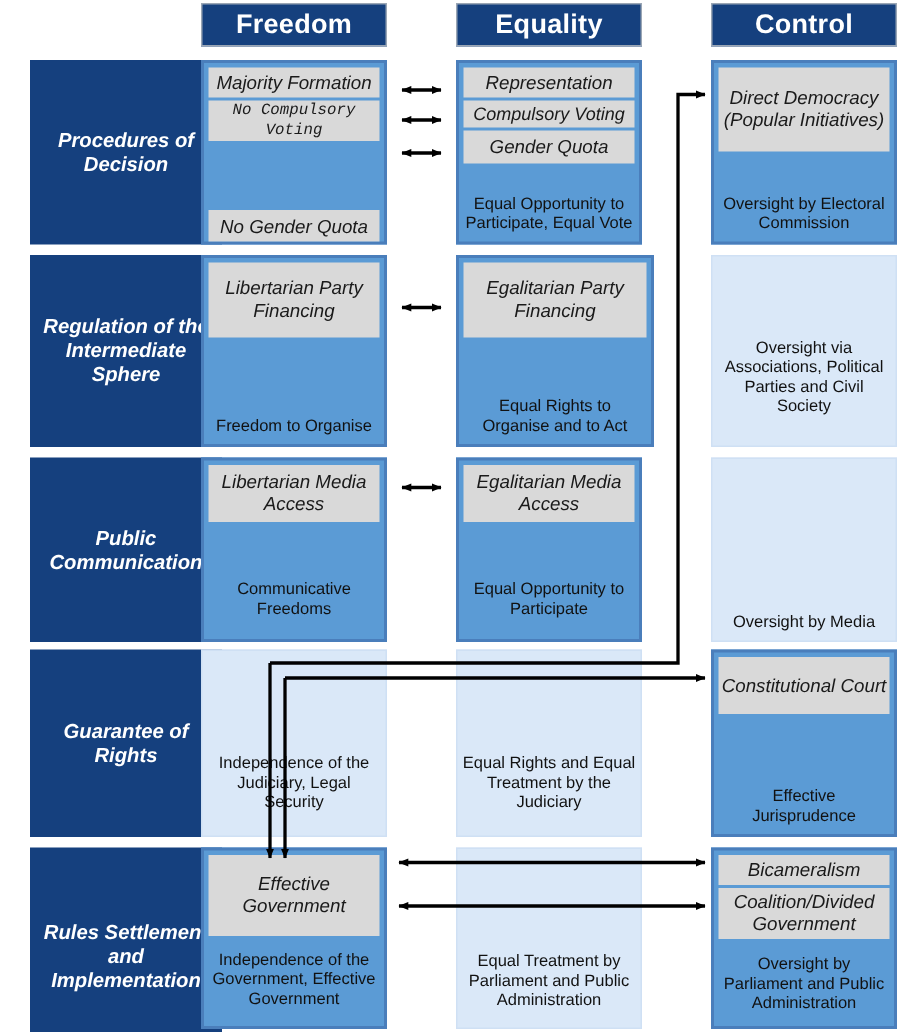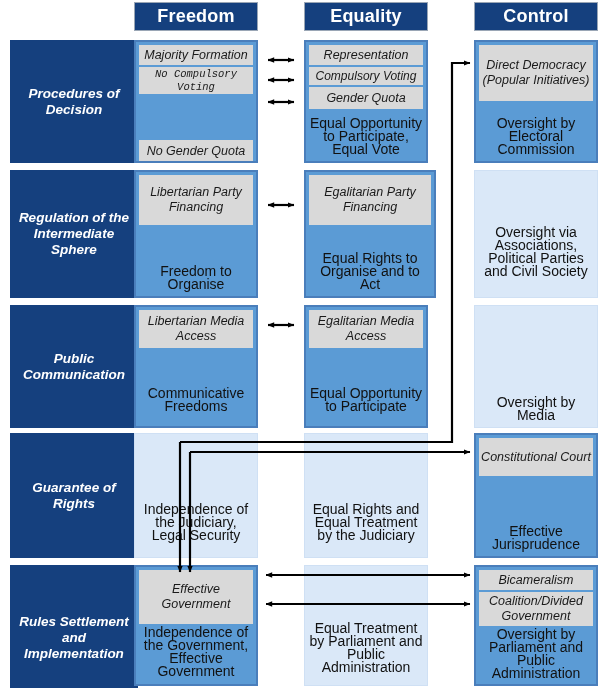--- a/index.html
+++ b/index.html
@@ -25,21 +25,21 @@
     font-size:18px;
     display:flex;
     align-items:center;
     justify-content:center;
     letter-spacing:.2px;
     box-sizing:border-box;
   }
   
   .row-label{
     position:absolute;
-    left:10px;
+    left:20px;
     width:128px;
     background:#15407E;
     color:#ffffff;
     font-style:italic;
     font-weight:bold;
     font-size:13.5px;
     line-height:16px;
     display:flex;
     align-items:center;
     justify-content:center;
@@ -77,21 +77,21 @@
     justify-content:center;
     box-sizing:border-box;
     padding:1px 2px;
     margin-bottom:2px;
     flex:0 0 auto;
   }
   .subbox.small{font-size:10.5px;line-height:13px;}
   .caption{
     margin-top:auto;
     text-align:center;
-    font-size:14px;
+    font-size:11px;
     line-height:13px;
     color:#111111;
     padding-bottom:2px;
   }
   .cell.pale .caption{color:#111111;}
   
   #arrows{
     position:absolute;
     left:0;top:0;
     width:600px;height:688px;

